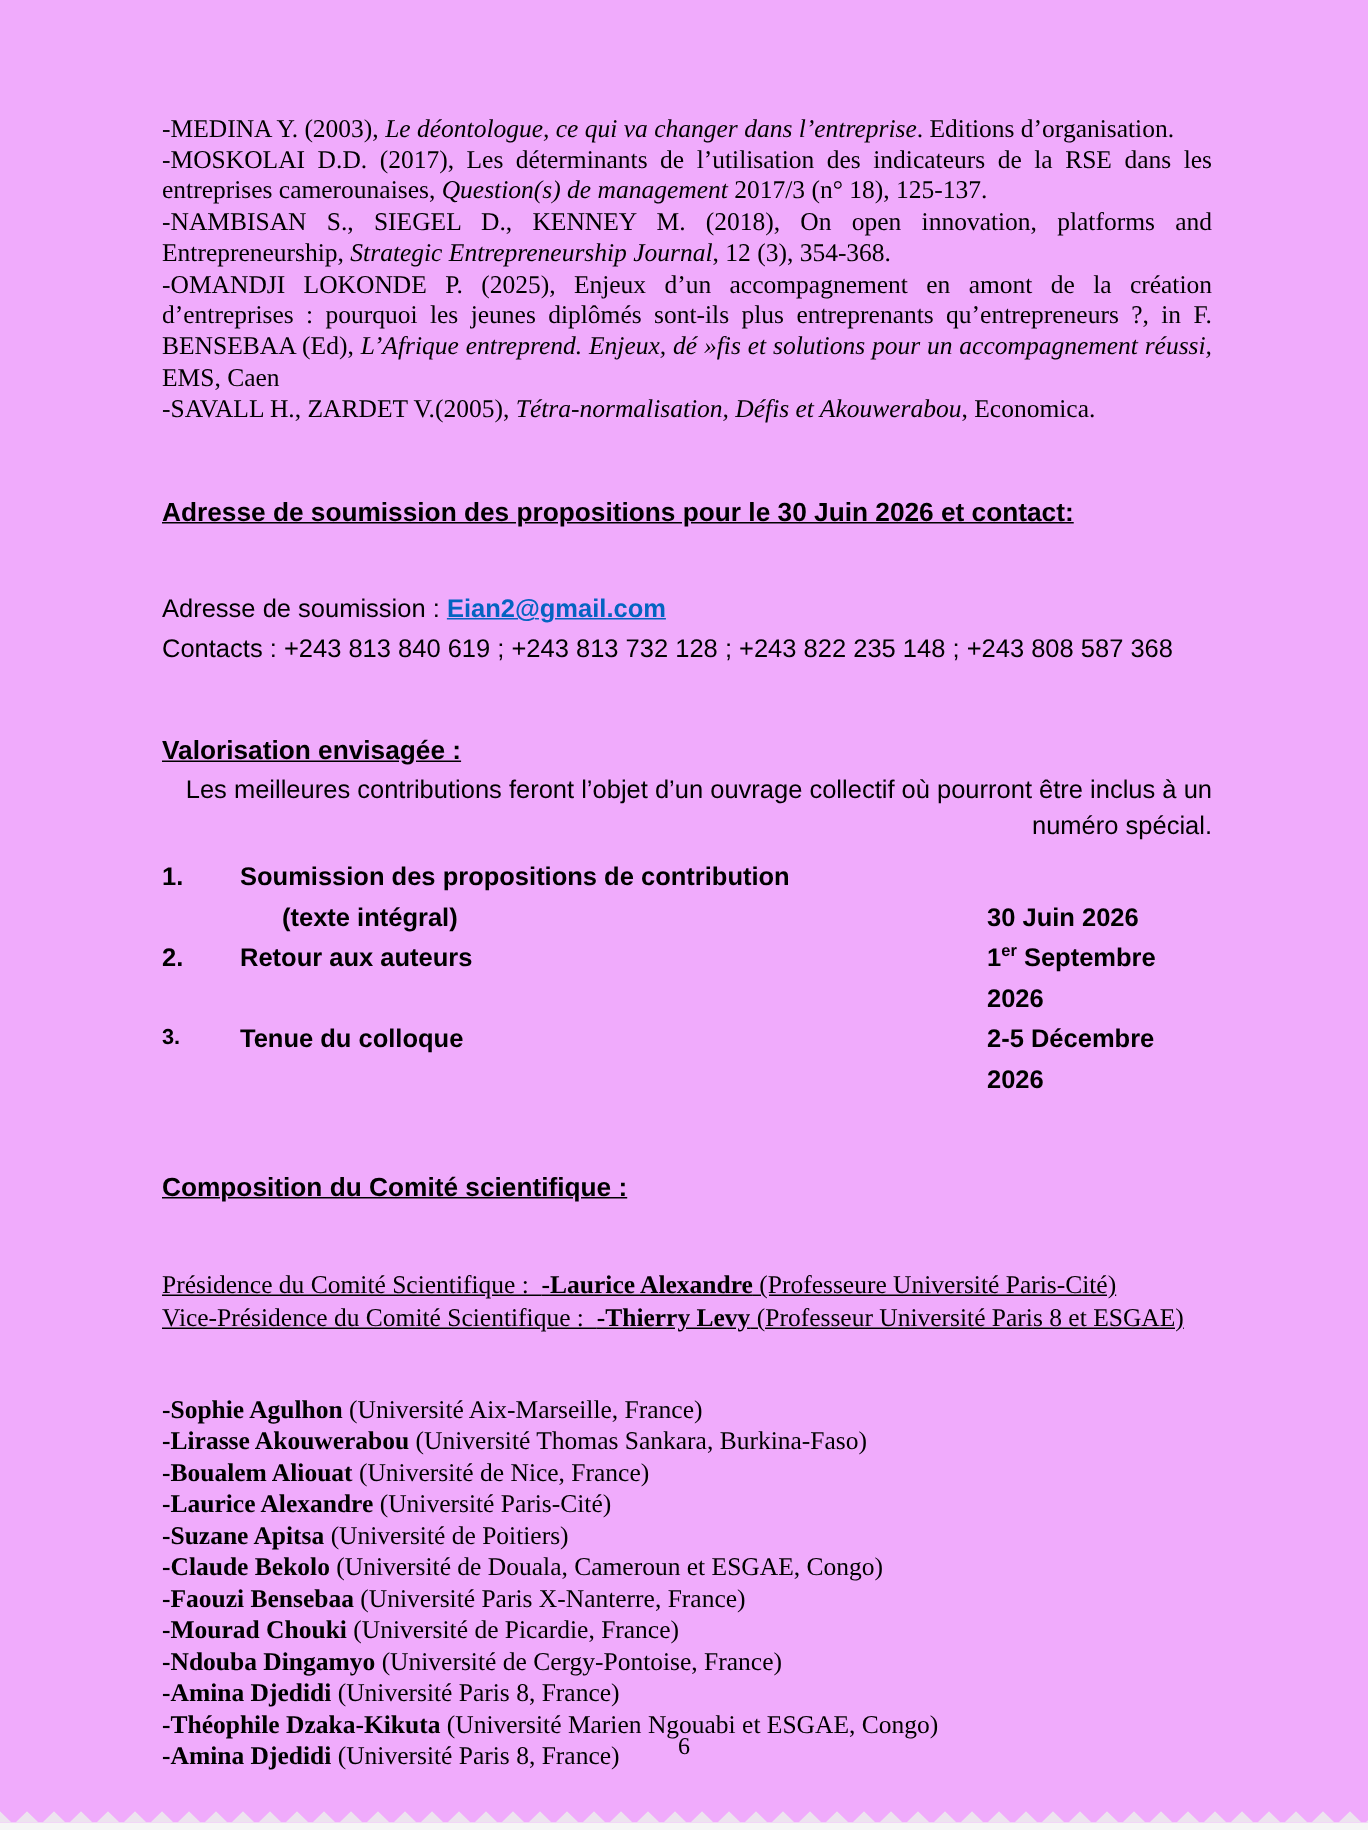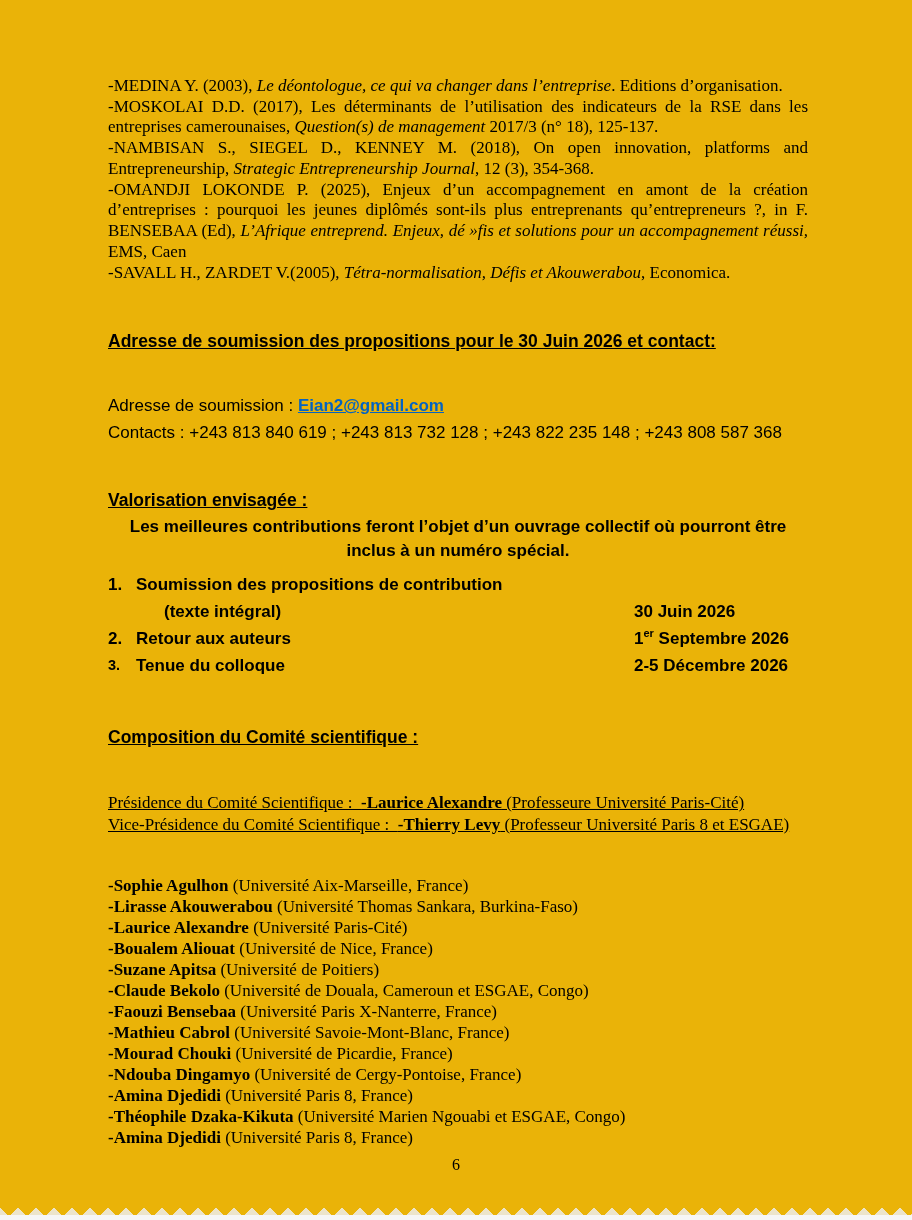--- a/index.html
+++ b/index.html
@@ -1,19 +1,19 @@
 <!DOCTYPE html>
 <html><head>
 <meta charset="utf-8">
 <style>
   html,body{margin:0;padding:0;background:#ffffff;}
   .page{
     position:relative;
     width:912px;height:1220px;
-    background:#eab308;
+    background:#f0abfc;
     overflow:hidden;
     box-sizing:border-box;
     padding:76px 104px 0 108px;
   }
   .ref{
     font-family:"Liberation Serif", serif;
     font-size:17px;line-height:1.22;
     color:#000;text-align:justify;margin:0;
   }
   .ref .italic{font-style:italic;}
@@ -32,34 +32,33 @@
     font-family:"Liberation Sans", sans-serif;
     font-size:17px;line-height:27px;color:#000;margin:0;
   }
   .submission-block{margin-top:40px;}
   .email-link{
     color:#0563c1;font-weight:700;text-decoration:underline;cursor:pointer;
   }
   .body-text{
     font-family:"Liberation Sans", sans-serif;
     font-size:17px;line-height:24px;color:#000;margin:4px 0 0 0;
-    text-align:center;
-    font-weight:bold;
+    text-align:right;
   }
   
   .calendar{margin-top:8px;}
   .cal-row{
     display:flex;
     font-family:"Liberation Sans", sans-serif;
     font-size:17px;font-weight:700;color:#000;
     line-height:27px;
   }
   .cal-num{width:28px;flex:none;}
   .cal-num.small{font-size:14.5px;}
-  .cal-label{width:458px;flex:none;}
+  .cal-label{width:458px;flex:none;margin-left:24px;}
   .cal-label.sub{padding-left:28px;box-sizing:border-box;}
   .cal-date{flex:1;margin-left:40px;}
   .cal-date sup{font-size:11px;line-height:0;}
   
   .presidence{
     font-family:"Liberation Serif", serif;
     font-size:17px;line-height:21.5px;color:#000;
     text-align:justify;margin:44px 0 0 0;text-decoration:underline;
   }
   .presidence .bold, .member .bold{font-weight:700;}
@@ -138,26 +137,25 @@
 
   <h2 class="heading h-composition">Composition du Comité scientifique :</h2>
 
   <p class="presidence"><span>Présidence du Comité Scientifique : &nbsp;</span><span class="bold">-Laurice Alexandre</span><span> (Professeure Université Paris-Cité)</span></p>
   <p class="presidence" style="margin-top:0;"><span>Vice-Présidence du Comité Scientifique : &nbsp;</span><span class="bold">-Thierry Levy</span><span> (Professeur Université Paris 8 et ESGAE)</span></p>
 
   <div class="members">
 
   <p class="member"><span class="bold">-Sophie Agulhon</span><span> (Université Aix-Marseille, France)</span></p>
       <p class="member"><span class="bold">-Lirasse Akouwerabou</span><span> (Université Thomas Sankara, Burkina-Faso)</span></p>
+      <p class="member"><span class="bold">-Boualem Aliouat</span><span> (Université de Nice, France)</span></p>
       <p class="member"><span class="bold">-Laurice Alexandre</span><span> (Université Paris-Cité)</span></p>
-      <p class="member"><span class="bold">-Boualem Aliouat</span><span> (Université de Nice, France)</span></p>
       <p class="member"><span class="bold">-Suzane Apitsa</span><span> (Université de Poitiers)</span></p>
       <p class="member"><span class="bold">-Claude Bekolo</span><span> (Université de Douala, Cameroun et ESGAE, Congo)</span></p>
       <p class="member"><span class="bold">-Faouzi Bensebaa</span><span> (Université Paris X-Nanterre, France)</span></p>
-      <p class="member"><span class="bold">-Mathieu Cabrol</span><span> (Université Savoie-Mont-Blanc, France)</span></p>
       <p class="member"><span class="bold">-Mourad Chouki</span><span> (Université de Picardie, France)</span></p>
       <p class="member"><span class="bold">-Ndouba Dingamyo</span><span> (Université de Cergy-Pontoise, France)</span></p>
       <p class="member"><span class="bold">-Amina Djedidi</span><span> (Université Paris 8, France)</span></p>
       <p class="member"><span class="bold">-Théophile Dzaka-Kikuta</span><span> (Université Marien Ngouabi et ESGAE, Congo)</span></p>
       <p class="member"><span class="bold">-Amina Djedidi</span><span> (Université Paris 8, France)</span></p>
     </div>
 
   <div class="page-number">6</div>
   <div class="torn-edge"></div>
   <div class="torn-base"></div>

